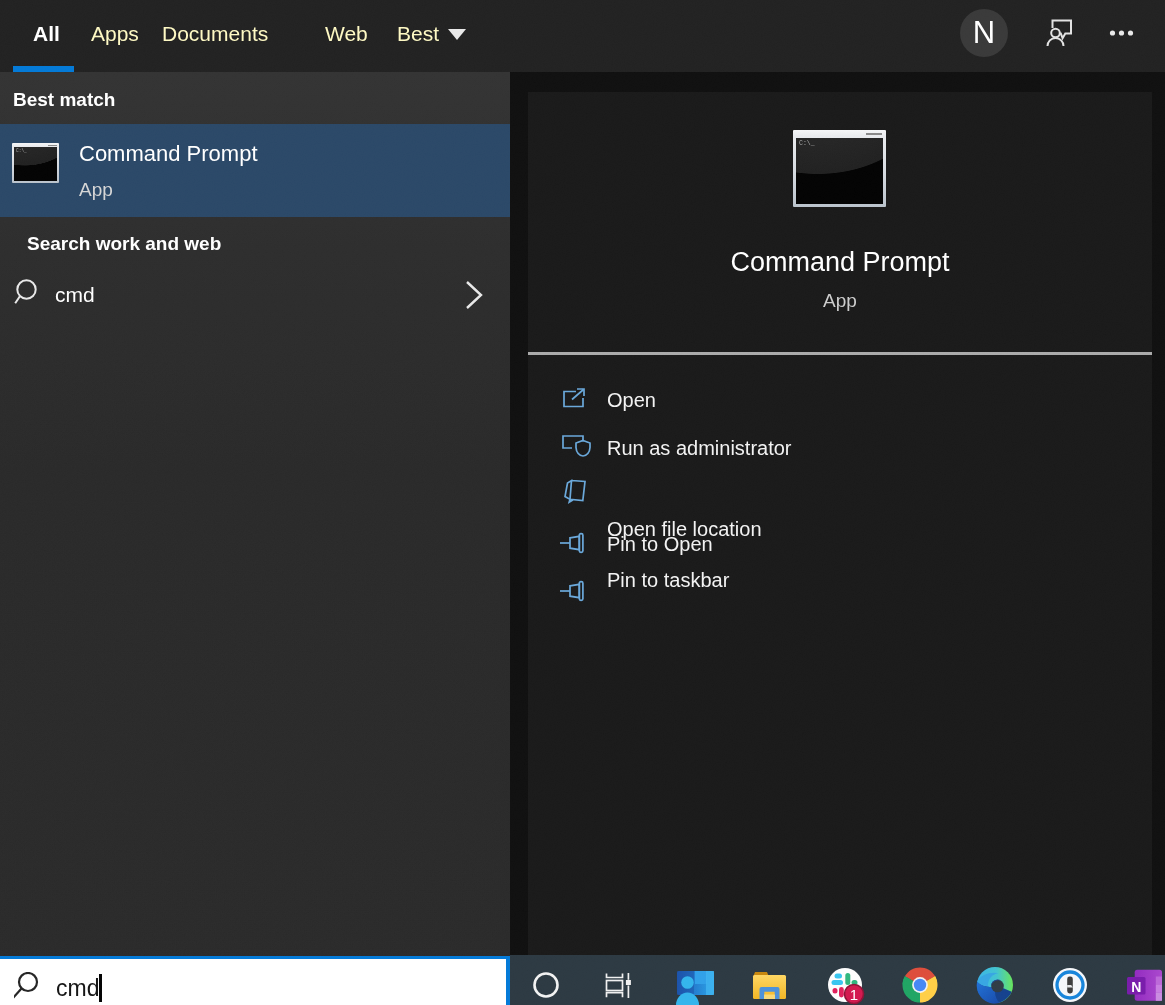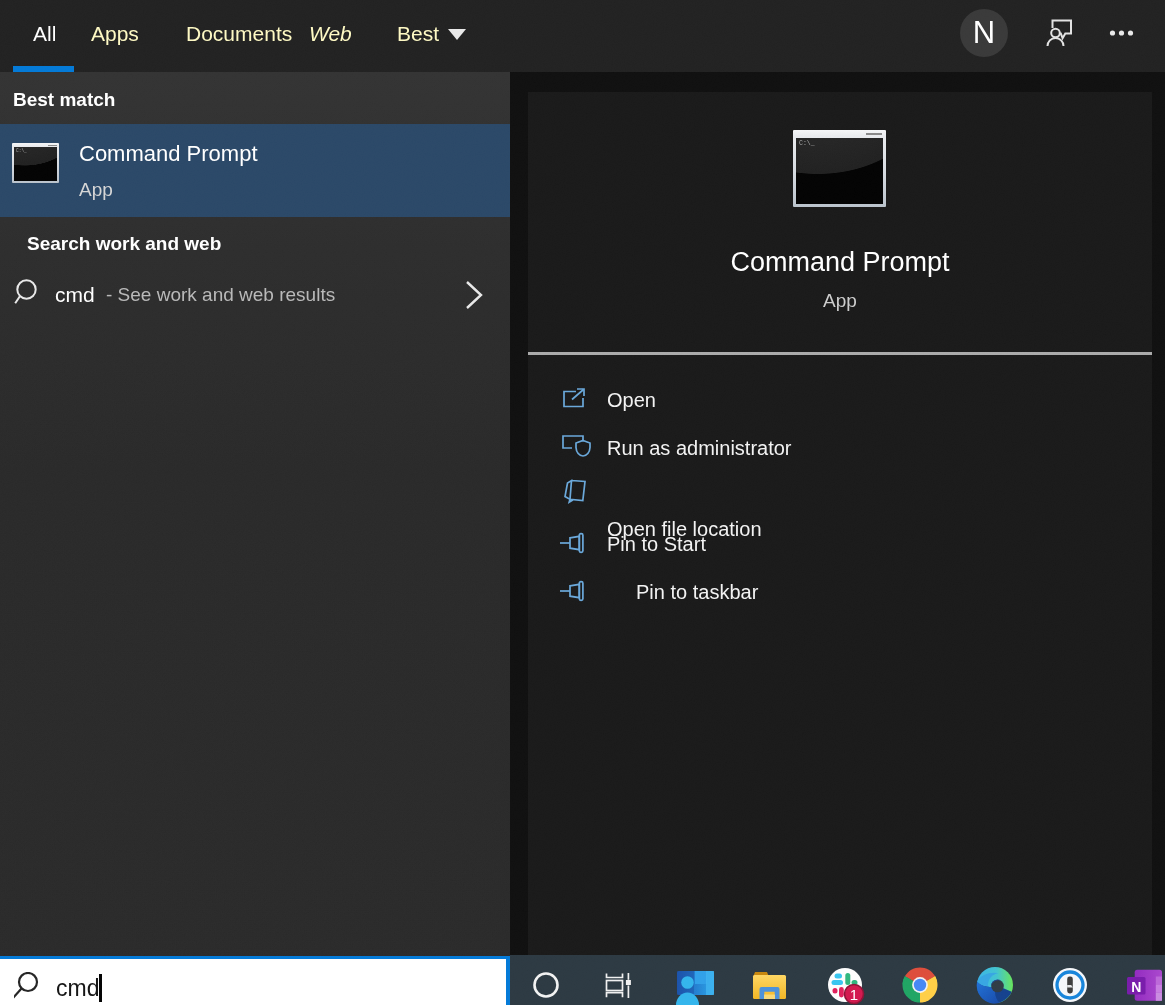--- a/index.html
+++ b/index.html
@@ -2,21 +2,21 @@
 <html><head>
 <meta charset="utf-8">
 <style>
   * { margin:0; padding:0; box-sizing:border-box; }
   html,body { width:1165px; height:1005px; overflow:hidden; background:#0d0d0d;
     font-family:"Liberation Sans", sans-serif; }
   .abs { position:absolute; }
   
   #topbar { position:absolute; left:0; top:0; width:1165px; height:72px; background:#1f1f1f; }
   .tab { position:absolute; top:0; height:72px; line-height:68px; font-size:21px; color:#fef9c3; }
-  .tab.active { color:#ffffff; font-weight:normal; }
+  .tab.active { color:#ffffff; font-weight:bold; }
   #underline { position:absolute; left:13px; top:66px; width:61px; height:6px; background:#0078d7; }
   #avatar { position:absolute; left:960px; top:9px; width:48px; height:48px; border-radius:50%;
     background:#373737; color:#fff; font-size:31px; text-align:center; line-height:48px; }
   
   #leftpanel { position:absolute; left:0; top:72px; width:510px; height:992px; background:linear-gradient(180deg,#313131 0%,#2b2b2b 18%,#272727 40%,#282828 100%); }
   #bestmatch { position:absolute; left:13px; top:17px; font-size:19px; font-weight:bold; color:#fff; }
   #hirow { position:absolute; left:0; top:52px; width:510px; height:93px; background:#284666; }
   #hirow .t1 { position:absolute; left:79px; top:17px; font-size:22px; color:#fff; }
   #hirow .t2 { position:absolute; left:79px; top:55px; font-size:19px; color:#d5d5d5; }
   #swaw { position:absolute; left:27px; top:161px; font-size:19px; font-weight:bold; color:#fff; }
@@ -45,22 +45,22 @@
   .cmdicon .btns { position:absolute; background:#888; }
   
   #taskbar { position:absolute; left:510px; top:955px; width:655px; height:50px; background:#2a3740; }
 </style>
 </head>
 <body>
 
 <div id="topbar">
   <span class="tab active" style="left:33px;">All</span>
   <span class="tab" style="left:91px;">Apps</span>
-  <span class="tab" style="left:186px;">Documents</span>
-  <span class="tab" style="left:309px;font-style:italic;">Web</span>
+  <span class="tab" style="left:162px;">Documents</span>
+  <span class="tab" style="left:325px;">Web</span>
   <span class="tab" style="left:397px;">Best</span>
   <svg class="abs" style="left:446px; top:26px;" width="22" height="18">
     <path d="M2 3 L20 3 L11 14 Z" fill="#e8e8e8"></path>
   </svg>
   <div id="underline"></div>
   <div id="avatar">N</div>
 
   <svg class="abs" style="left:1043px; top:14px;" width="34" height="36" fill="none" stroke="#e2e2e2" stroke-width="2">
     <path d="M9.5 14 L9.5 6.5 L28 6.5 L28 19.5 L22.3 19.5 L19.6 24.2 L17.8 19.5 L15.5 19.5"></path>
     <circle cx="12.5" cy="19" r="4.3" fill="#232323"></circle>
@@ -87,21 +87,20 @@
     <div class="t1">Command Prompt</div>
     <div class="t2">App</div>
   </div>
   <div id="swaw">Search work and web</div>
   <div id="cmdrow">
     <svg class="abs" style="left:14px; top:6px;" width="28" height="32" fill="none" stroke="#e8e8e8" stroke-width="2">
       <circle cx="12.5" cy="11.5" r="9.2"></circle>
       <path d="M5.9 18.3 L1.2 25.3"></path>
     </svg>
     <div class="c1">cmd</div>
-    <div class="c2">- See work and web results</div>
     <svg class="abs" style="left:463px; top:6px;" width="22" height="34" fill="none" stroke="#e8e8e8" stroke-width="2.4">
       <path d="M4 4 L18 17 L4 30"></path>
     </svg>
   </div>
 </div>
 
 <div id="searchbox">
   <svg class="abs" style="left:14px; top:13px;" width="28" height="30" fill="none" stroke="#222" stroke-width="2.2">
     <circle cx="14" cy="10" r="9"></circle>
     <path d="M7.5 16.5 L-1 26"></path>
@@ -119,22 +118,22 @@
     </div>
     <div class="btns" style="right:4px; top:2.5px; width:16px; height:2.5px;"></div>
   </div>
   <div id="rp-title">Command Prompt</div>
   <div id="rp-app">App</div>
   <div id="divider"></div>
 
   <div class="action" style="top:297px;">Open</div>
   <div class="action" style="top:345px;">Run as administrator</div>
   <div class="action" style="top:393px;margin-top:33px;">Open file location</div>
-  <div class="action" style="top:441px;">Pin to Start</div>
-  <div class="action" style="top:489px;margin-left:29px;">Pin to taskbar</div>
+  <div class="action" style="top:441px;">Pin to Open</div>
+  <div class="action" style="top:477px;">Pin to taskbar</div>
 
   <svg class="abs" style="left:34px; top:296px;" width="26" height="24" fill="none" stroke="#68a7da" stroke-width="1.7">
     <path d="M14 3.5 L2 3.5 L2 18.5 L21 18.5 L21 10"></path>
     <path d="M10 11.5 L21.5 1.5"></path>
     <path d="M15 1 L22 1 L22 8"></path>
   </svg>
   <svg class="abs" style="left:34px; top:343px;" width="30" height="24" fill="none" stroke="#68a7da" stroke-width="1.7">
     <path d="M21 6.5 L21 1 L1 1 L1 13 L10 13"></path>
     <path d="M21 5.5 l7 2.5 v4.5 a7 9 0 0 1 -7 8.5 a7 9 0 0 1 -7 -8.5 v-4.5 Z"></path>
   </svg>

